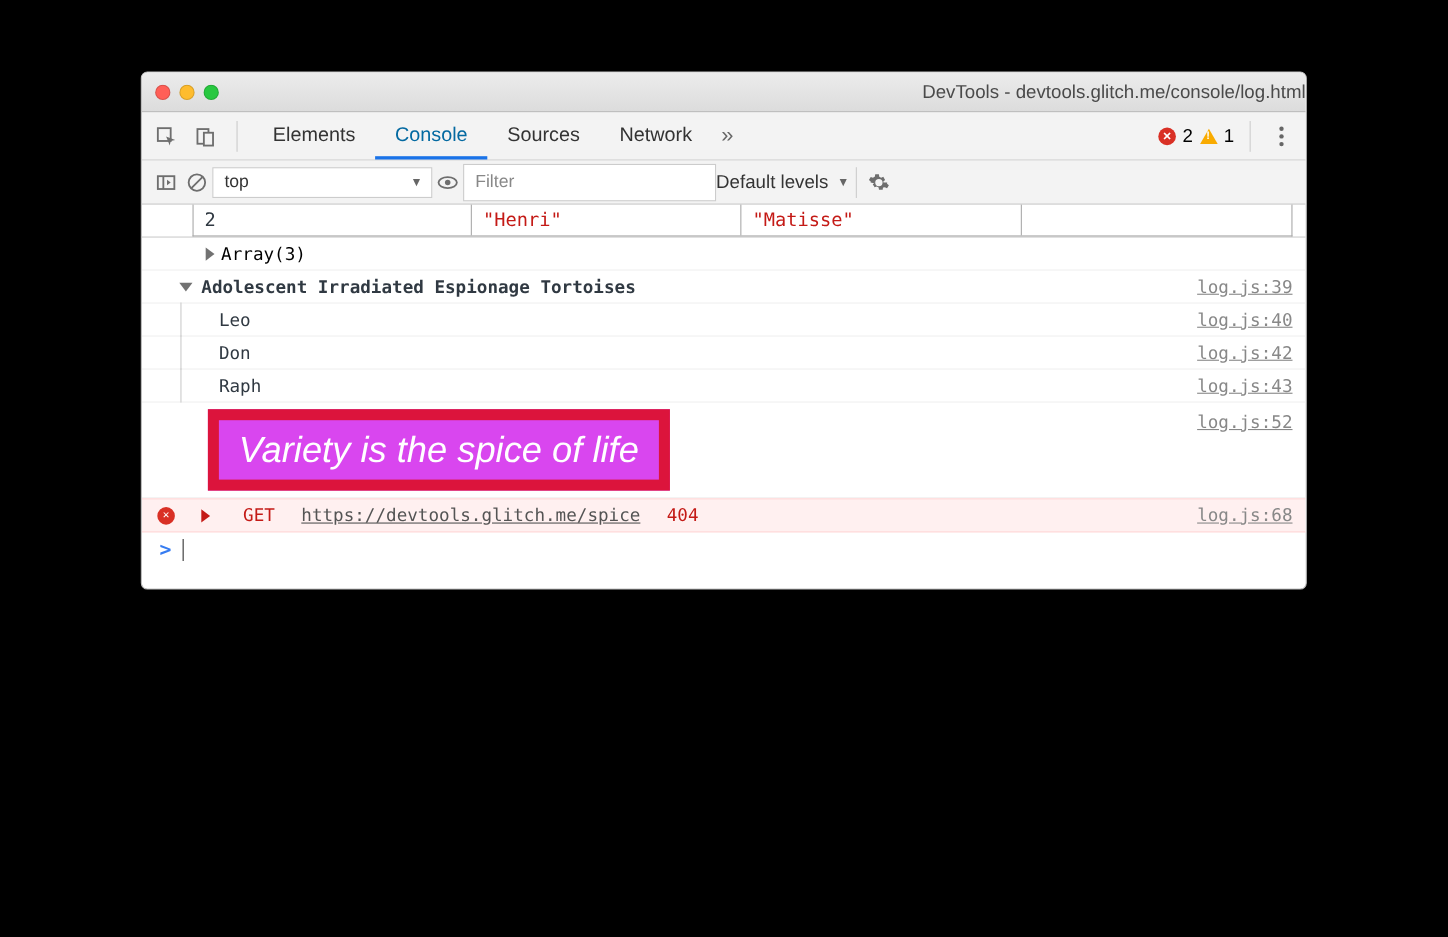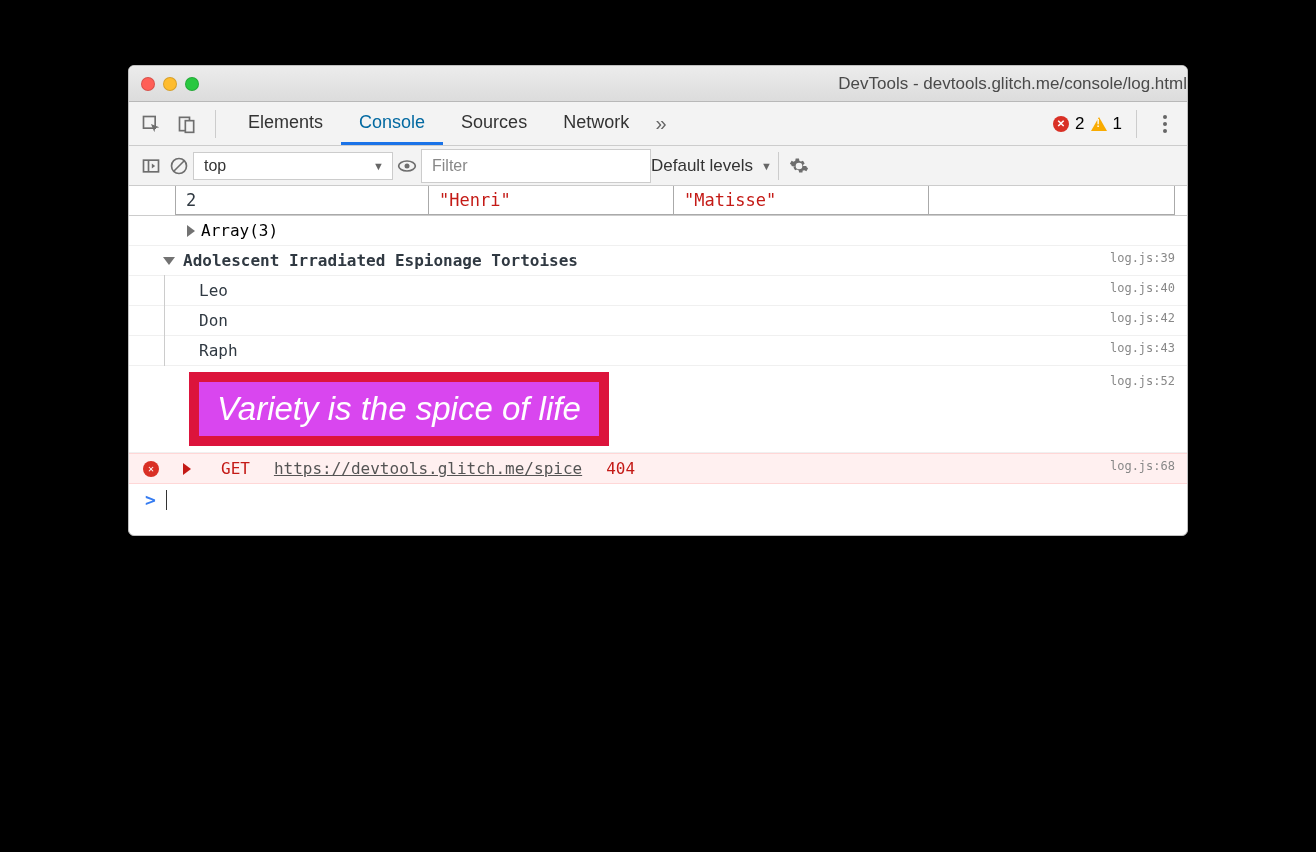--- a/index.html
+++ b/index.html
@@ -93,21 +93,21 @@
   .gear { color:#6e6e6e; }
 
   .console-body { font-family: Menlo, Consolas, monospace; font-size:16px; }
   .row {
     display:flex; align-items:flex-start;
     border-bottom:1px solid #f0f0f0;
     padding: 5px 12px 5px 8px;
     min-height:30px;
   }
   .row .content { flex:1; display:flex; align-items:center; }
-  .row .source { color:#888; font-size:12px; }
+  .row .source { color:#888; text-decoration:underline; font-size:16px; }
 
   .table-row { border-bottom:1px solid #ccc; padding:0; }
   .tbl { display:flex; margin-left:46px; border:1px solid #aaa; border-top:none; width: 1000px; }
   .tbl .cell { border-right:1px solid #aaa; padding:4px 10px; font-size:17px; }
   .tbl .c0 { width:253px; color:#303942; }
   .tbl .c1 { width:245px; color:#c41a16; }
   .tbl .c2 { width:255px; color:#c41a16; }
   .tbl .c3 { flex:1; border-right:none;}
 
   .array-row .content{ padding-left:50px; }

